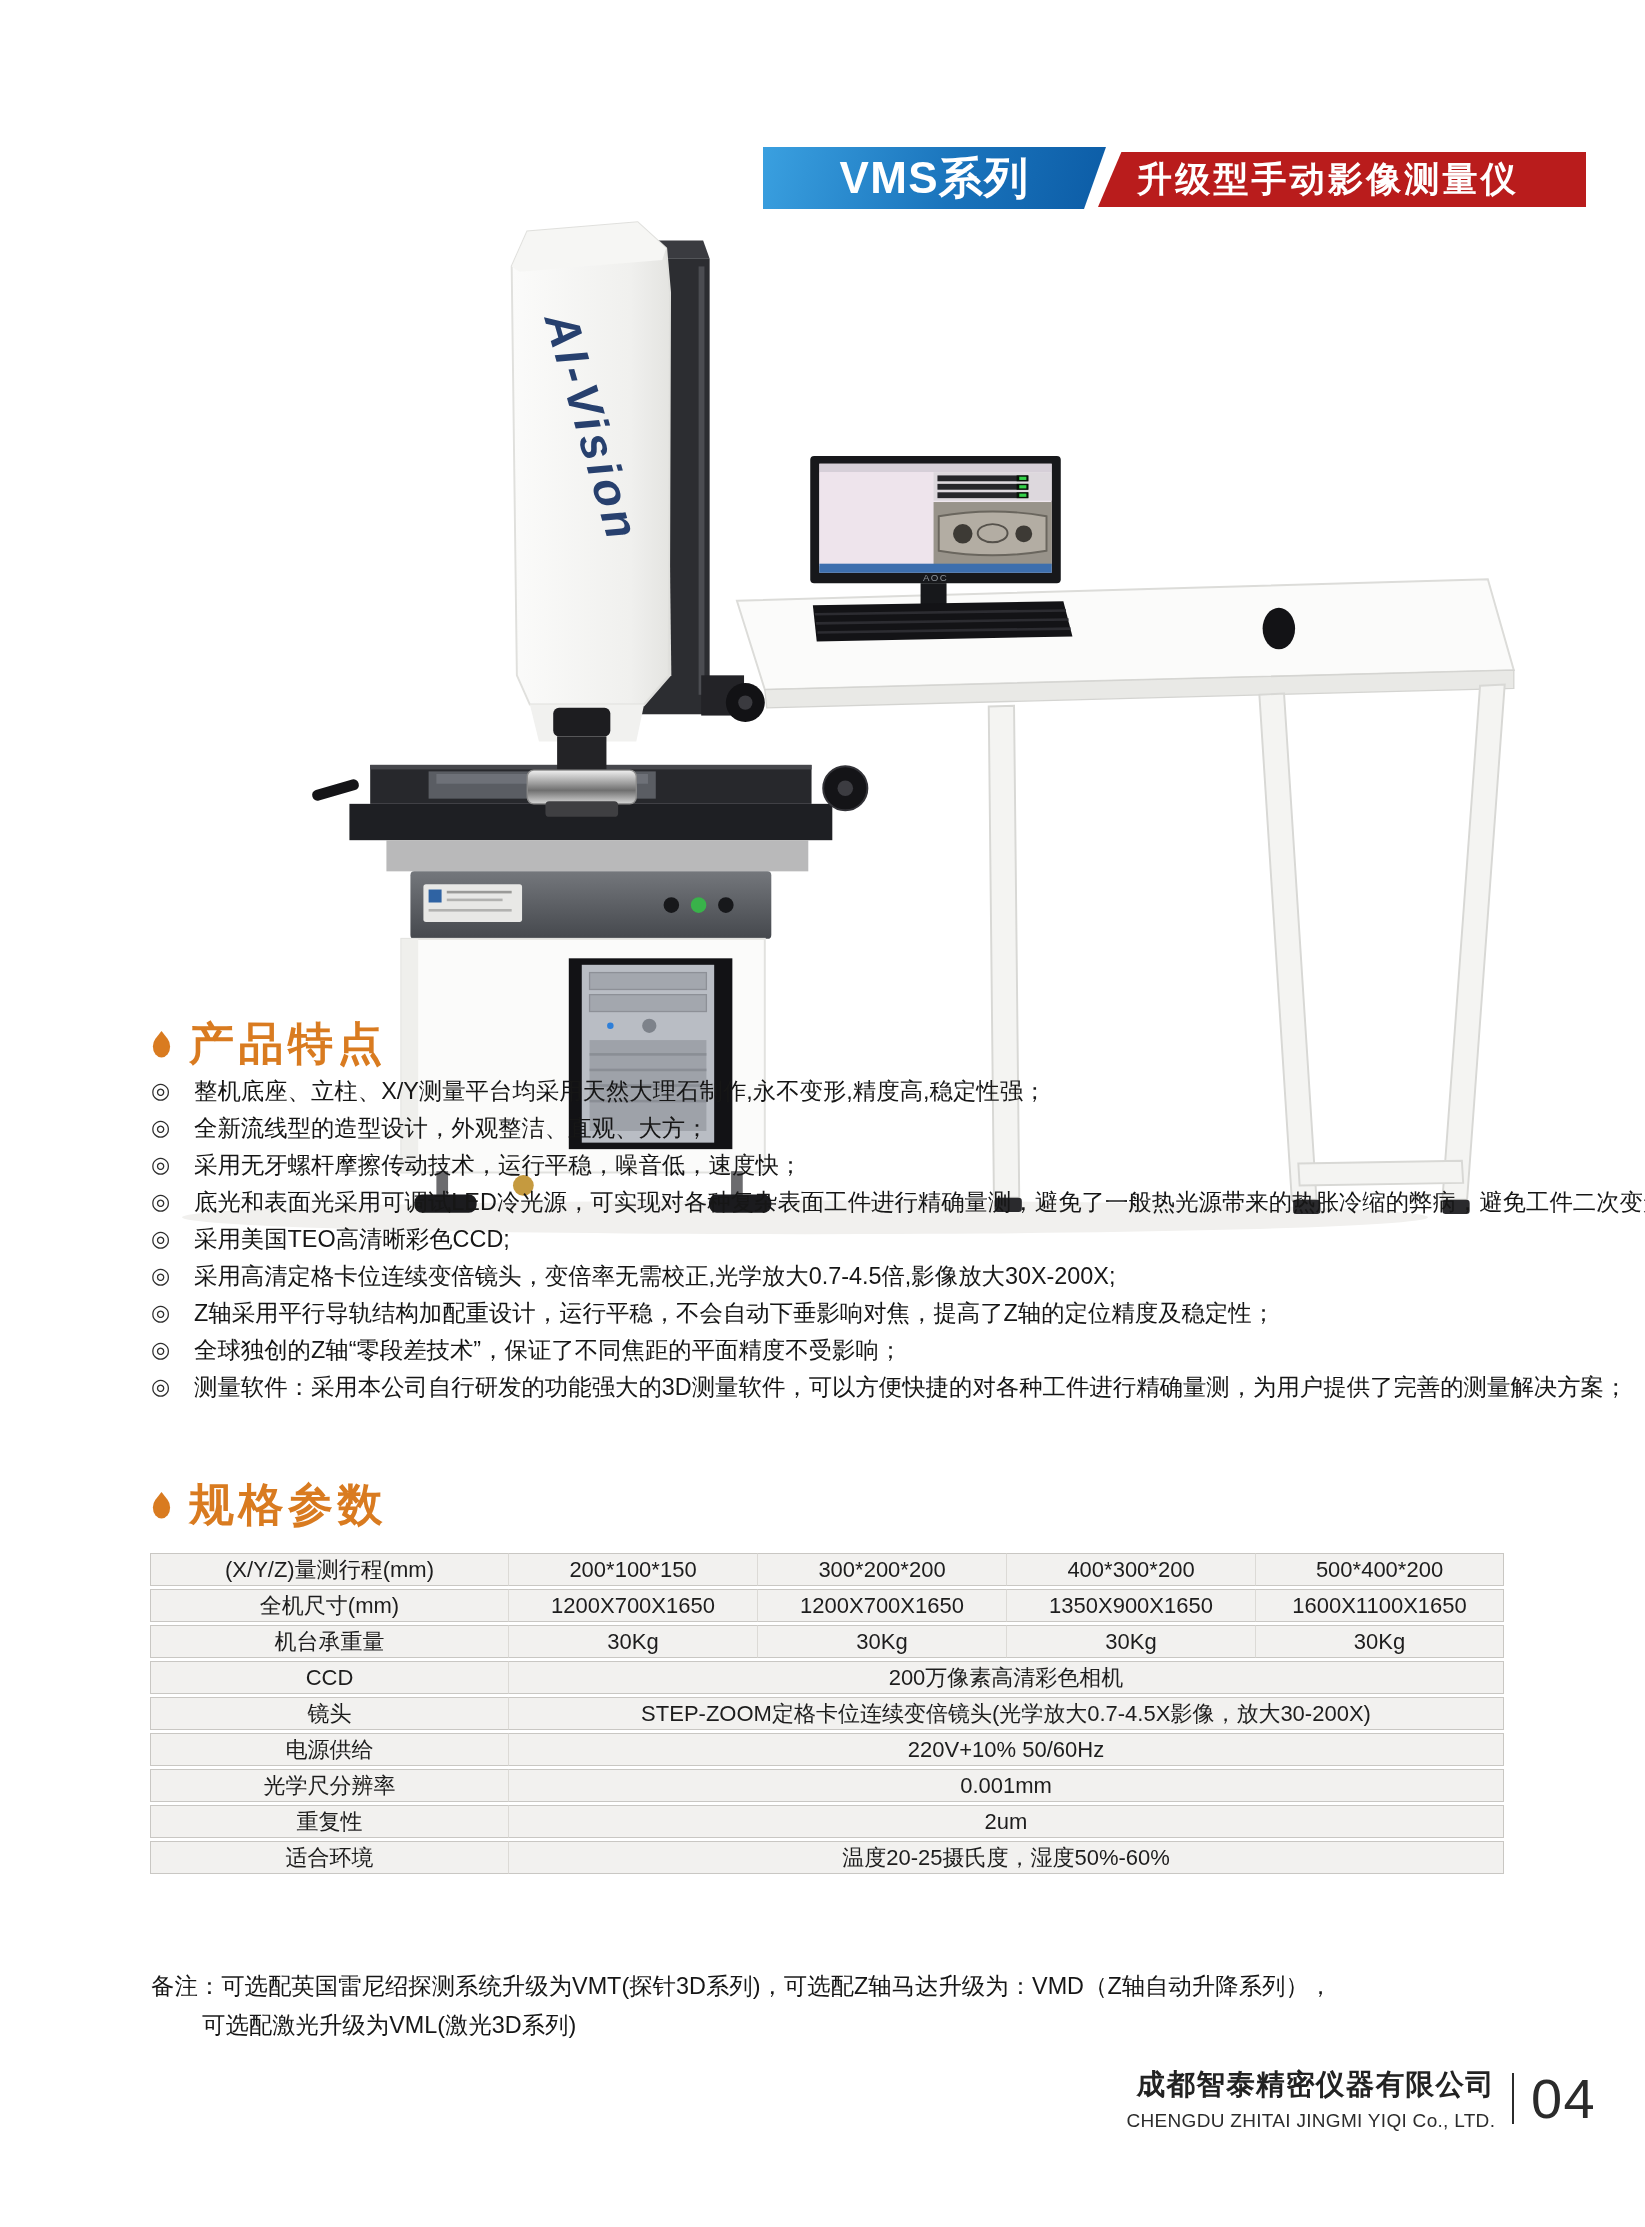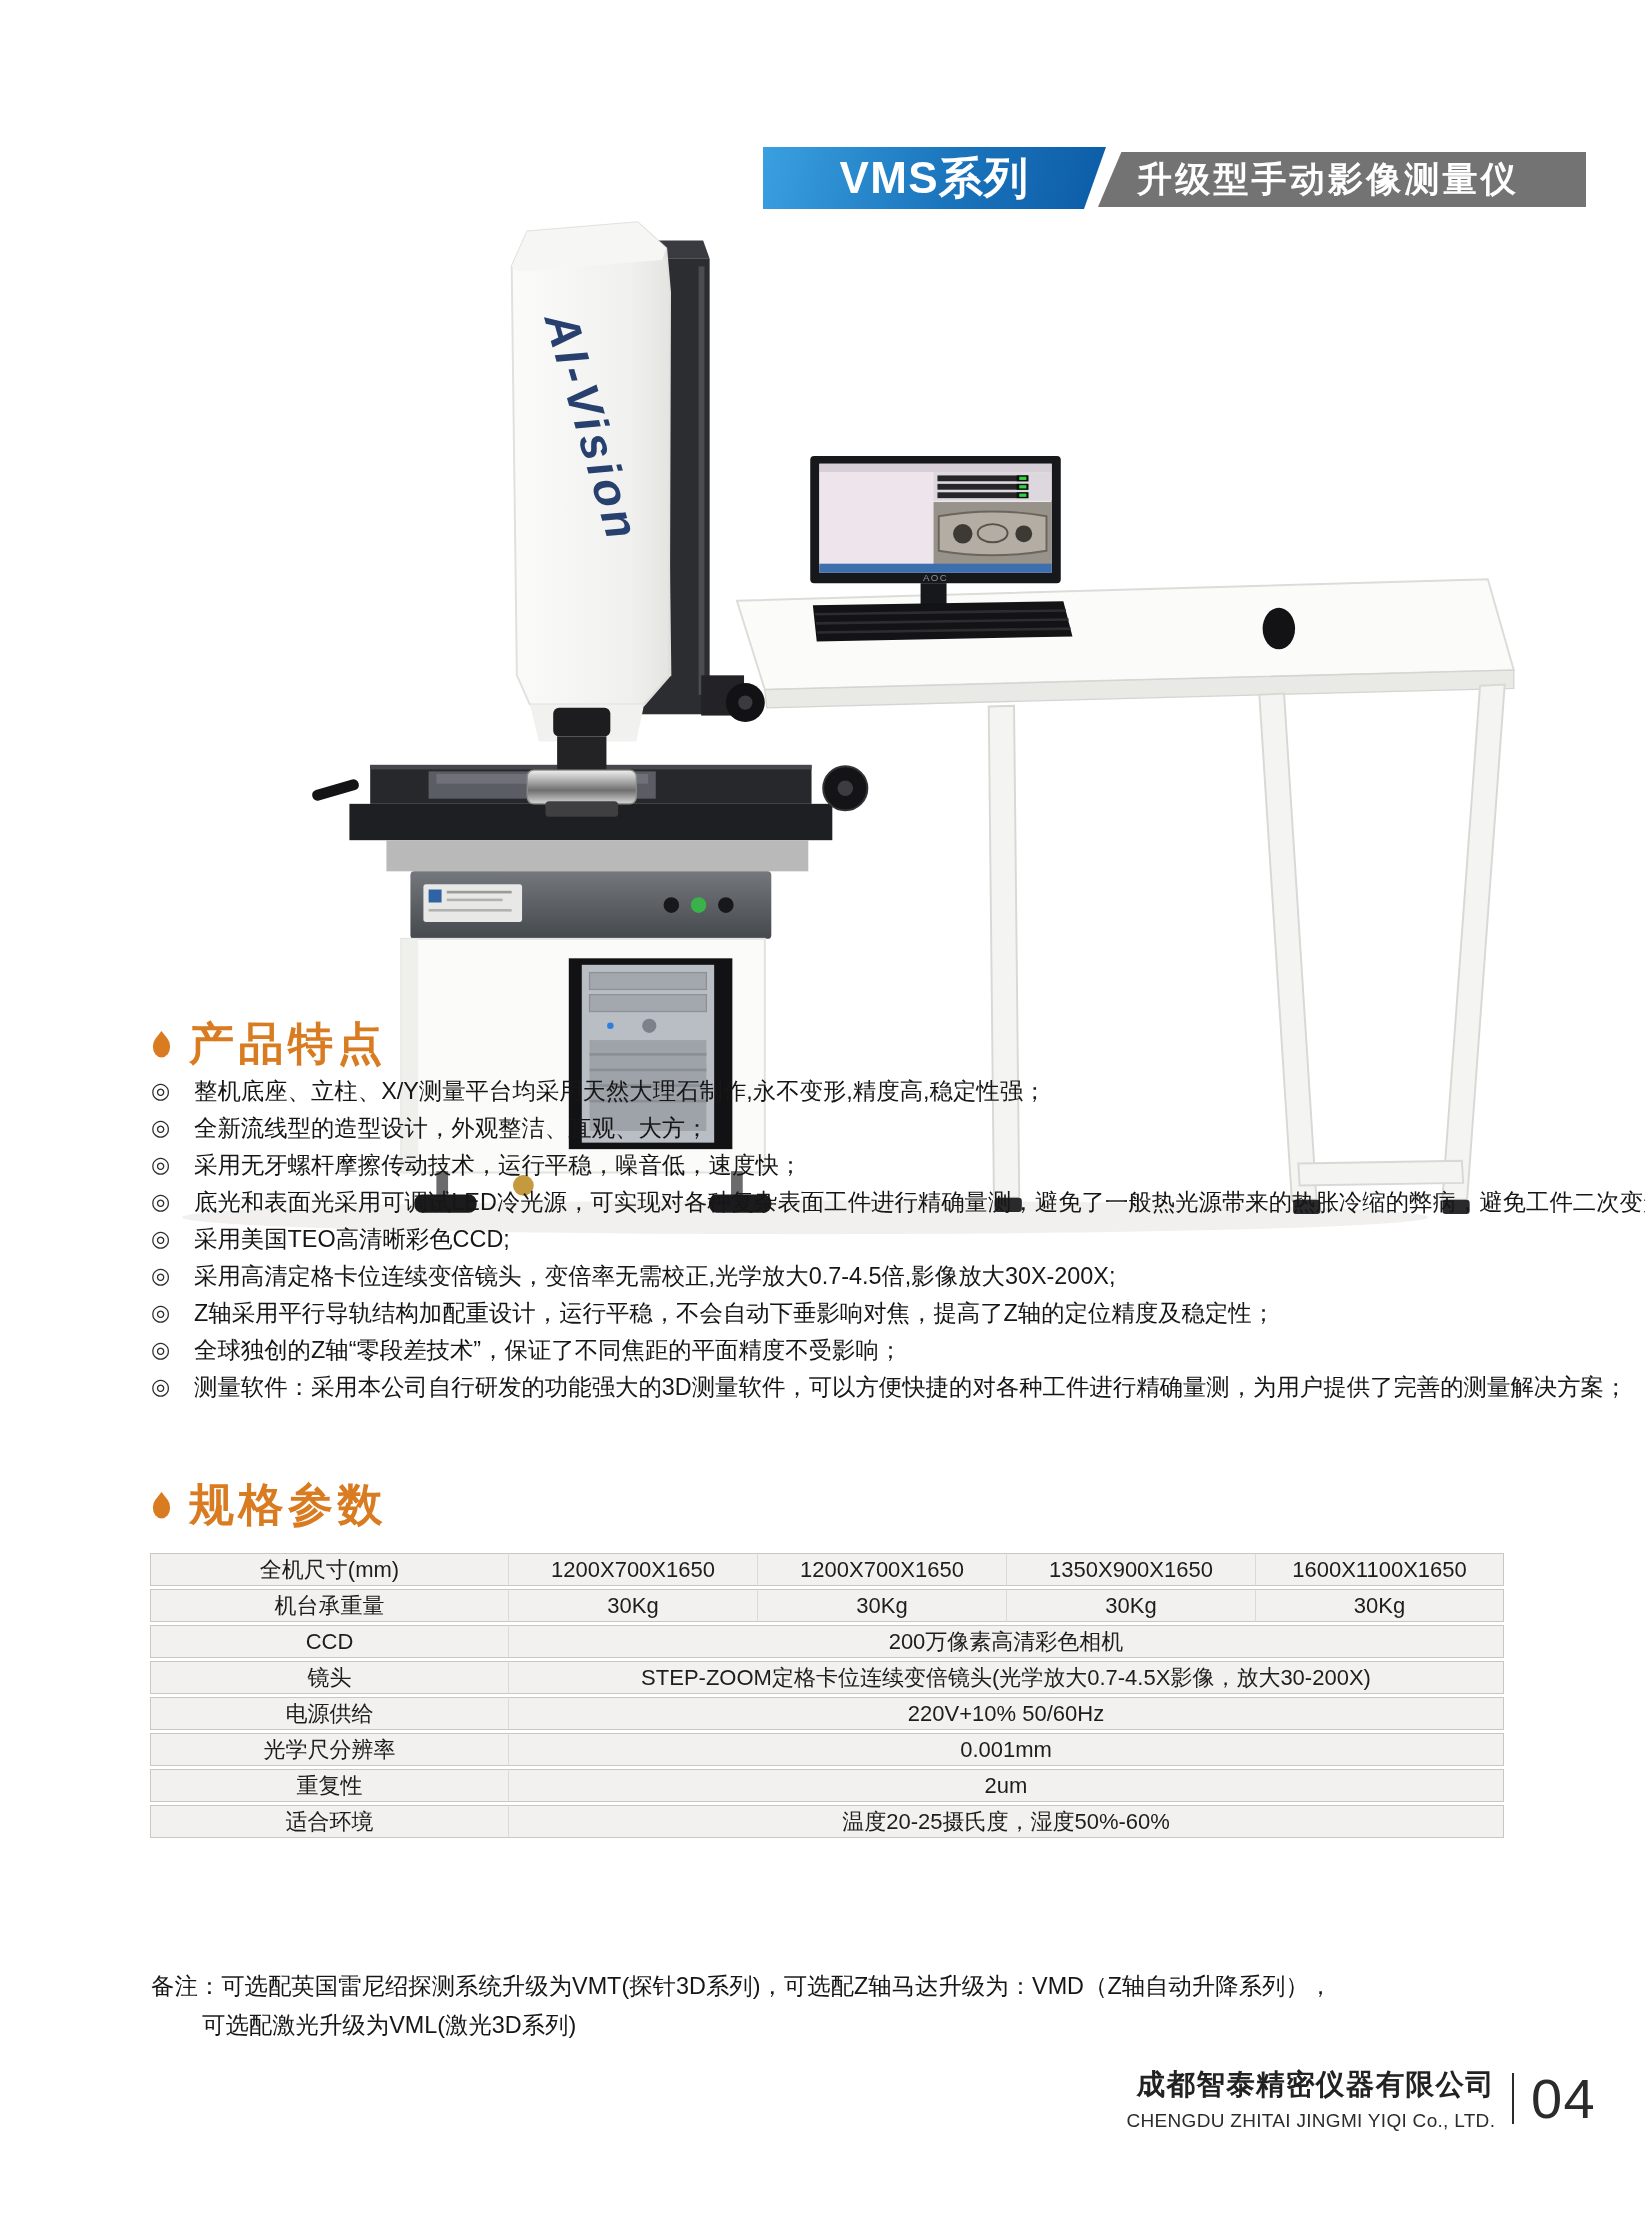--- a/index.html
+++ b/index.html
@@ -6,21 +6,21 @@
   body{
     width:1646px;height:2227px;background:#ffffff;
     font-family:"Liberation Sans","DejaVu Sans",sans-serif;
     color:#1c1c1c;position:relative;overflow:hidden;
   }
   .page{position:absolute;inset:0;}
 
   
   .badge-gray{
     position:absolute;left:1098px;top:152px;width:488px;height:55px;
-    background:#737373;
+    background:#b91c1c;
     clip-path:polygon(23.4px 0,100% 0,100% 100%,0 100%);
     display:flex;align-items:center;padding-left:39px;box-sizing:border-box;
   }
   .badge-gray span{color:#ffffff;font-size:35px;font-weight:bold;letter-spacing:3.2px;white-space:nowrap;}
   .badge-blue{
     position:absolute;left:763px;top:147px;width:343px;height:62px;
     background:linear-gradient(105deg,#3aa0e0 0%,#1a74bc 55%,#0c5ca6 100%);
     clip-path:polygon(0 0,100% 0,calc(100% - 22px) 100%,0 100%);
     display:flex;align-items:center;justify-content:center;
   }
@@ -278,20 +278,27 @@
   <table class="spec-table">
     <colgroup>
       <col style="width:358px">
         <col style="width:249px">
         <col style="width:249px">
         <col style="width:249px">
         <col style="width:249px">
     </colgroup>
     <tbody>
     <tr>
+      <td>(X/Y/Z)量测行程(mm)</td>
+      <td>200*100*150</td>
+      <td>300*200*200</td>
+      <td>400*300*200</td>
+      <td>500*400*200</td>
+    </tr>
+    <tr>
       <td>全机尺寸(mm)</td>
       <td>1200X700X1650</td>
       <td>1200X700X1650</td>
       <td>1350X900X1650</td>
       <td>1600X1100X1650</td>
     </tr>
     <tr>
       <td>机台承重量</td>
       <td>30Kg</td>
       <td>30Kg</td>

